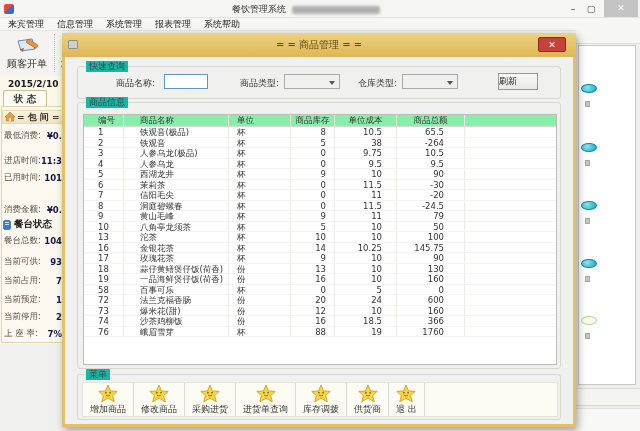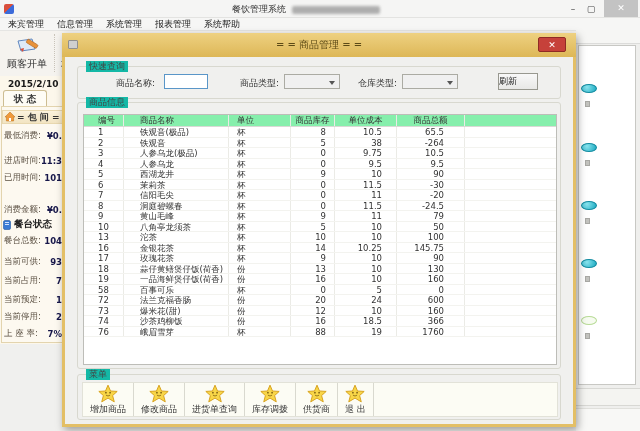--- a/index.html
+++ b/index.html
@@ -489,20 +489,29 @@
             </svg>
             <span class="mlbl">修改商品</span>
           </div>
             <div class="mbtn">
             <svg width="20" height="19" viewBox="0 0 24 22">
               <polygon points="12,1 15,8 23,8.5 17.5,13.5 19.5,21 12,16.5 4.5,21 6.5,13.5 1,8.5 9,8" fill="#f8d648" stroke="#d8a31f" stroke-width="1.2"></polygon>
               <circle cx="9.5" cy="10" r="1" fill="#7a5c10"></circle>
               <circle cx="14.5" cy="10" r="1" fill="#7a5c10"></circle>
               <path d="M9.5 13 Q12 15 14.5 13" stroke="#7a5c10" stroke-width="0.9" fill="none"></path>
             </svg>
+            <span class="mlbl">采购进货</span>
+          </div>
+            <div class="mbtn">
+            <svg width="20" height="19" viewBox="0 0 24 22">
+              <polygon points="12,1 15,8 23,8.5 17.5,13.5 19.5,21 12,16.5 4.5,21 6.5,13.5 1,8.5 9,8" fill="#f8d648" stroke="#d8a31f" stroke-width="1.2"></polygon>
+              <circle cx="9.5" cy="10" r="1" fill="#7a5c10"></circle>
+              <circle cx="14.5" cy="10" r="1" fill="#7a5c10"></circle>
+              <path d="M9.5 13 Q12 15 14.5 13" stroke="#7a5c10" stroke-width="0.9" fill="none"></path>
+            </svg>
             <span class="mlbl">进货单查询</span>
           </div>
             <div class="mbtn">
             <svg width="20" height="19" viewBox="0 0 24 22">
               <polygon points="12,1 15,8 23,8.5 17.5,13.5 19.5,21 12,16.5 4.5,21 6.5,13.5 1,8.5 9,8" fill="#f8d648" stroke="#d8a31f" stroke-width="1.2"></polygon>
               <circle cx="9.5" cy="10" r="1" fill="#7a5c10"></circle>
               <circle cx="14.5" cy="10" r="1" fill="#7a5c10"></circle>
               <path d="M9.5 13 Q12 15 14.5 13" stroke="#7a5c10" stroke-width="0.9" fill="none"></path>
             </svg>
             <span class="mlbl">库存调拨</span>

